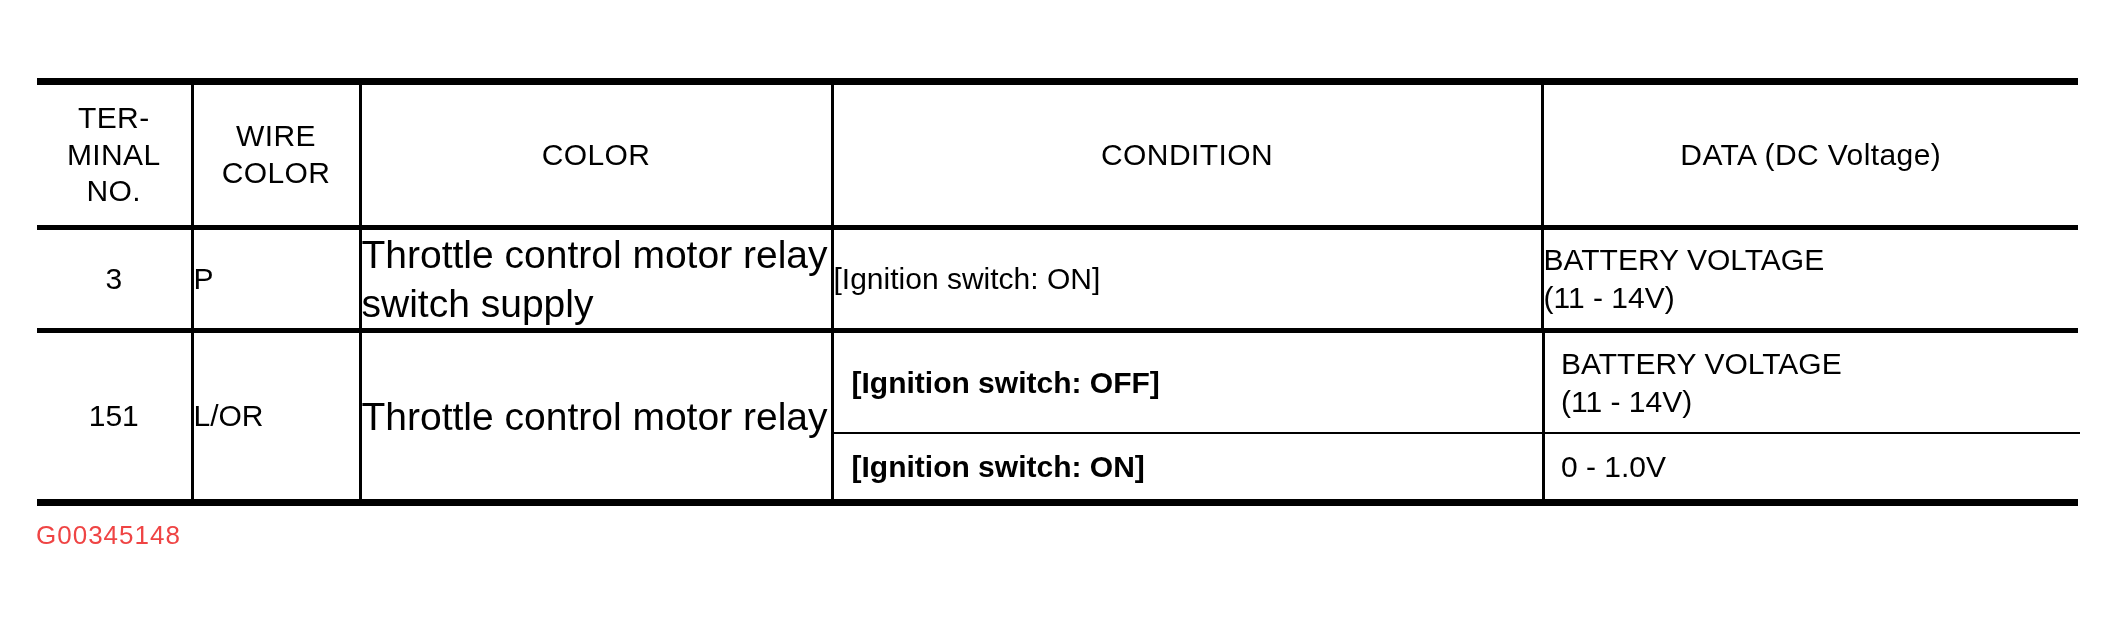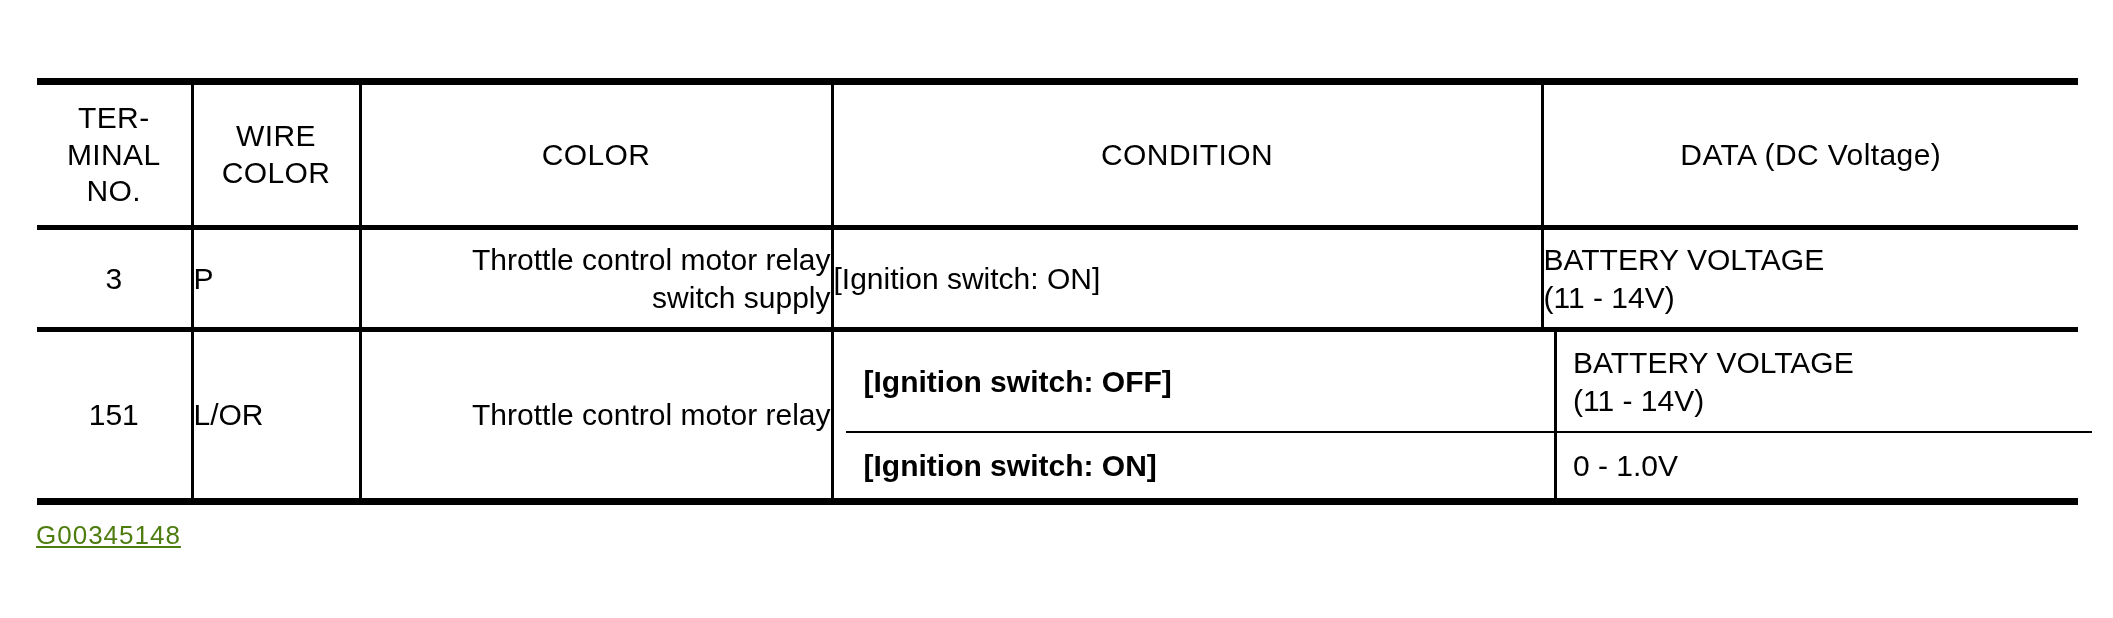--- a/index.html
+++ b/index.html
@@ -74,34 +74,33 @@
   .body-cell {
     border-right: 3px solid #000;
     padding: 6px 10px;
     font-size: 30px;
     line-height: 1.26;
   }
   .body-cell.last { border-right: none; }
 
   .cell-term { font-size: 30px; text-align: center; }
   .cell-wire { font-size: 30px; text-align: left; padding-left: 16px; }
-  .cell-item { font-size: 30px; text-align: right; padding-left: 20px; }
+  .cell-item { font-size: 39px; text-align: left; padding-left: 20px; }
   .cell-cond { font-size: 30px; font-weight: bold; text-align: left; padding-left: 18px; }
   .cell-data { font-size: 30px; text-align: left; padding-left: 16px; }
 
   .row1 { height: 102px; }
 
   .dataline { display: block; white-space: nowrap; }
 
   
   .sub {
     width: 100%;
     border-collapse: collapse;
     table-layout: fixed;
-    margin-left: 12px;
   }
   .sub td { padding: 0; vertical-align: middle; background: #fff; }
   .sub col.s-cond { width: 710px; }
   .sub col.s-data { width: 536px; }
   .sub .s-cell {
     font-size: 30px;
     line-height: 1.26;
     padding: 6px 10px;
   }
   .sub .s-cond-cell {
@@ -126,23 +125,22 @@
 
   .nopad { padding: 0 !important; border-right: none !important; }
 
   
   .caption {
     position: absolute;
     left: 36px;
     top: 520px;
     font-size: 26px;
     letter-spacing: 1px;
-    color: #4d7c0f;
+    color: #ef4444;
     white-space: nowrap;
-    text-decoration: underline;
   }
 </style>
 </head>
 <body>
 
 <div class="page">
 
   <table class="spec-table">
     <colgroup>
       <col class="c-term">

